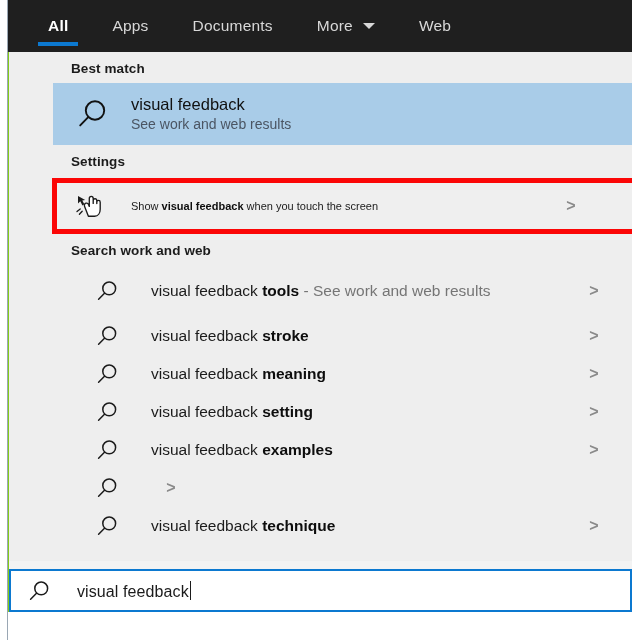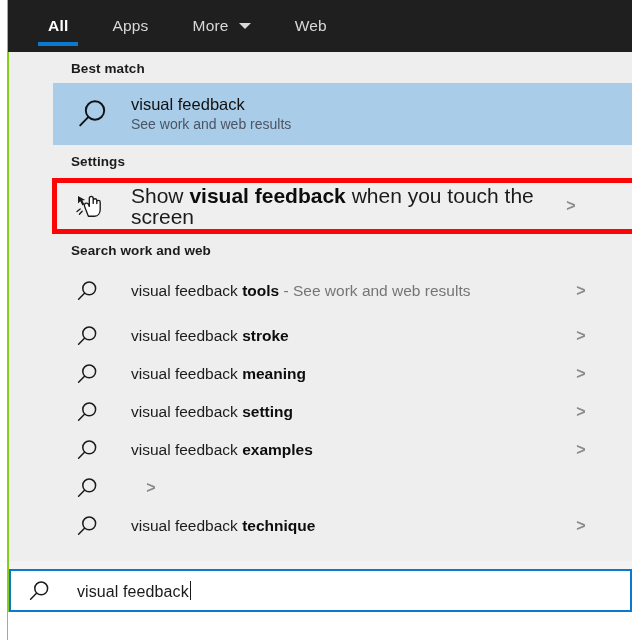--- a/index.html
+++ b/index.html
@@ -164,29 +164,30 @@
   }
   .row-setting .icon-wrap {
     width: 56px;
     flex: none;
     display: flex;
     align-items: center;
   }
   .row-setting .label {
     flex: 1 1 auto;
     color: #1b1b1b;
-    font-size: 21px;
+    font-size: 11px;
     line-height: 21px;
     max-width: 420px;
   }
 
   
   .row-sug {
     height: 38px;
     background: transparent;
+    margin-left: 20px;
   }
   .row-sug.tall { height: 52px; }
   .row-sug .icon-wrap {
     width: 56px;
     flex: none;
     display: flex;
     align-items: center;
   }
   .row-sug .label {
     flex: 1 1 auto;
@@ -263,20 +264,23 @@
   <div class="edge-left"></div>
   <div class="edge-right"></div>
 
   <div class="tabbar">
     <div class="tab active">
       <span>All</span>
       <span class="tab-underline"></span>
     </div>
     <div class="tab">
       <span>Apps</span>
+    </div>
+    <div class="tab">
+      <span>Documents</span>
     </div>
     <div class="tab">
       <span>More</span>
       <span class="caret"></span>
     </div>
     <div class="tab">
       <span>Web</span>
     </div>
   </div>
 

